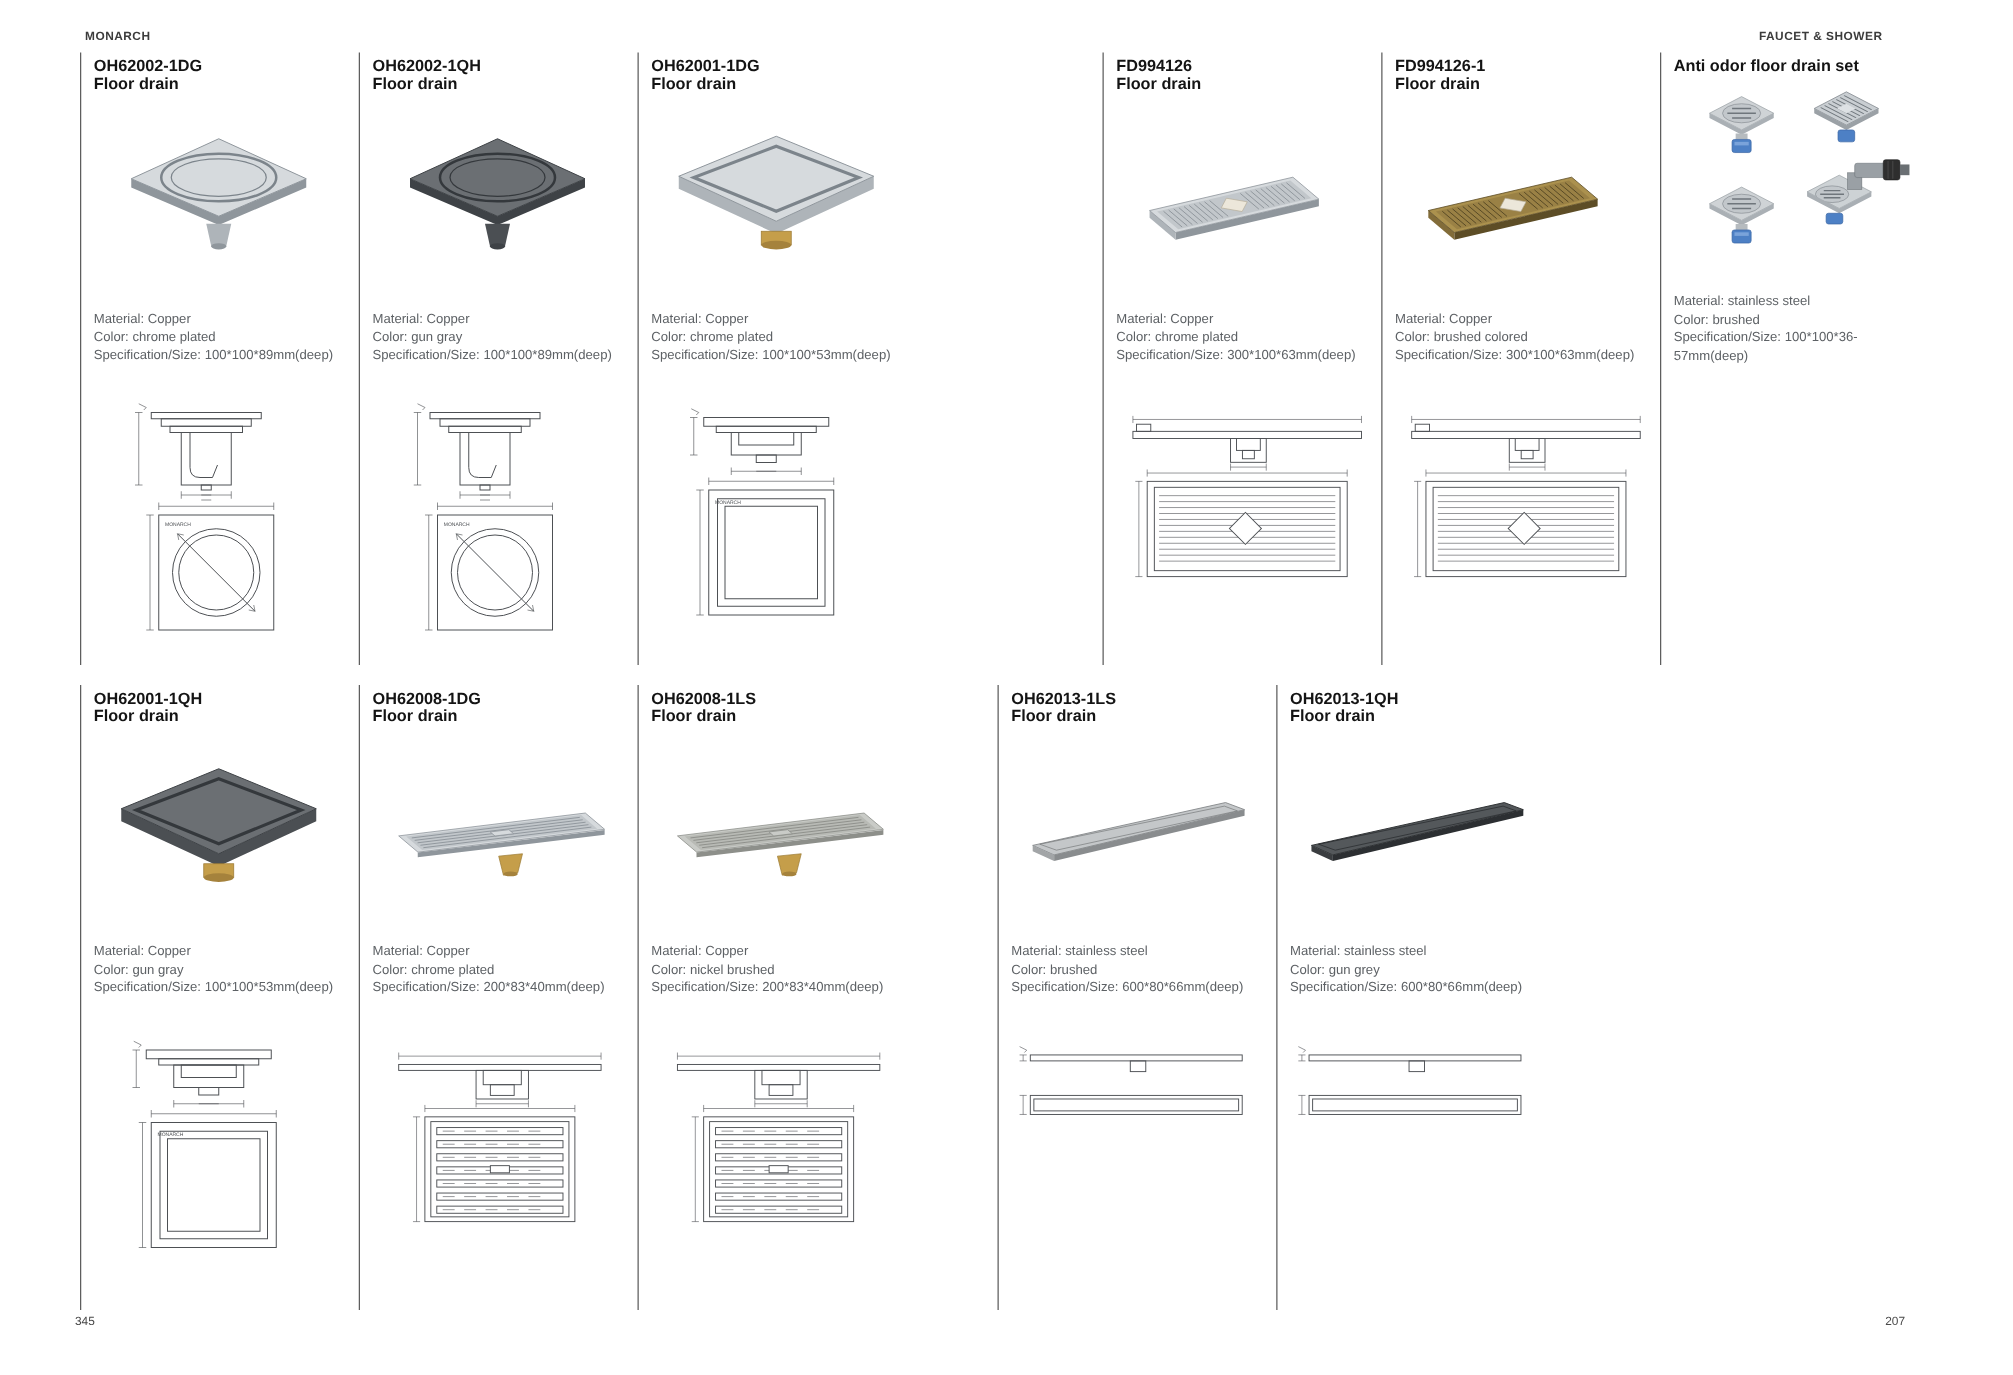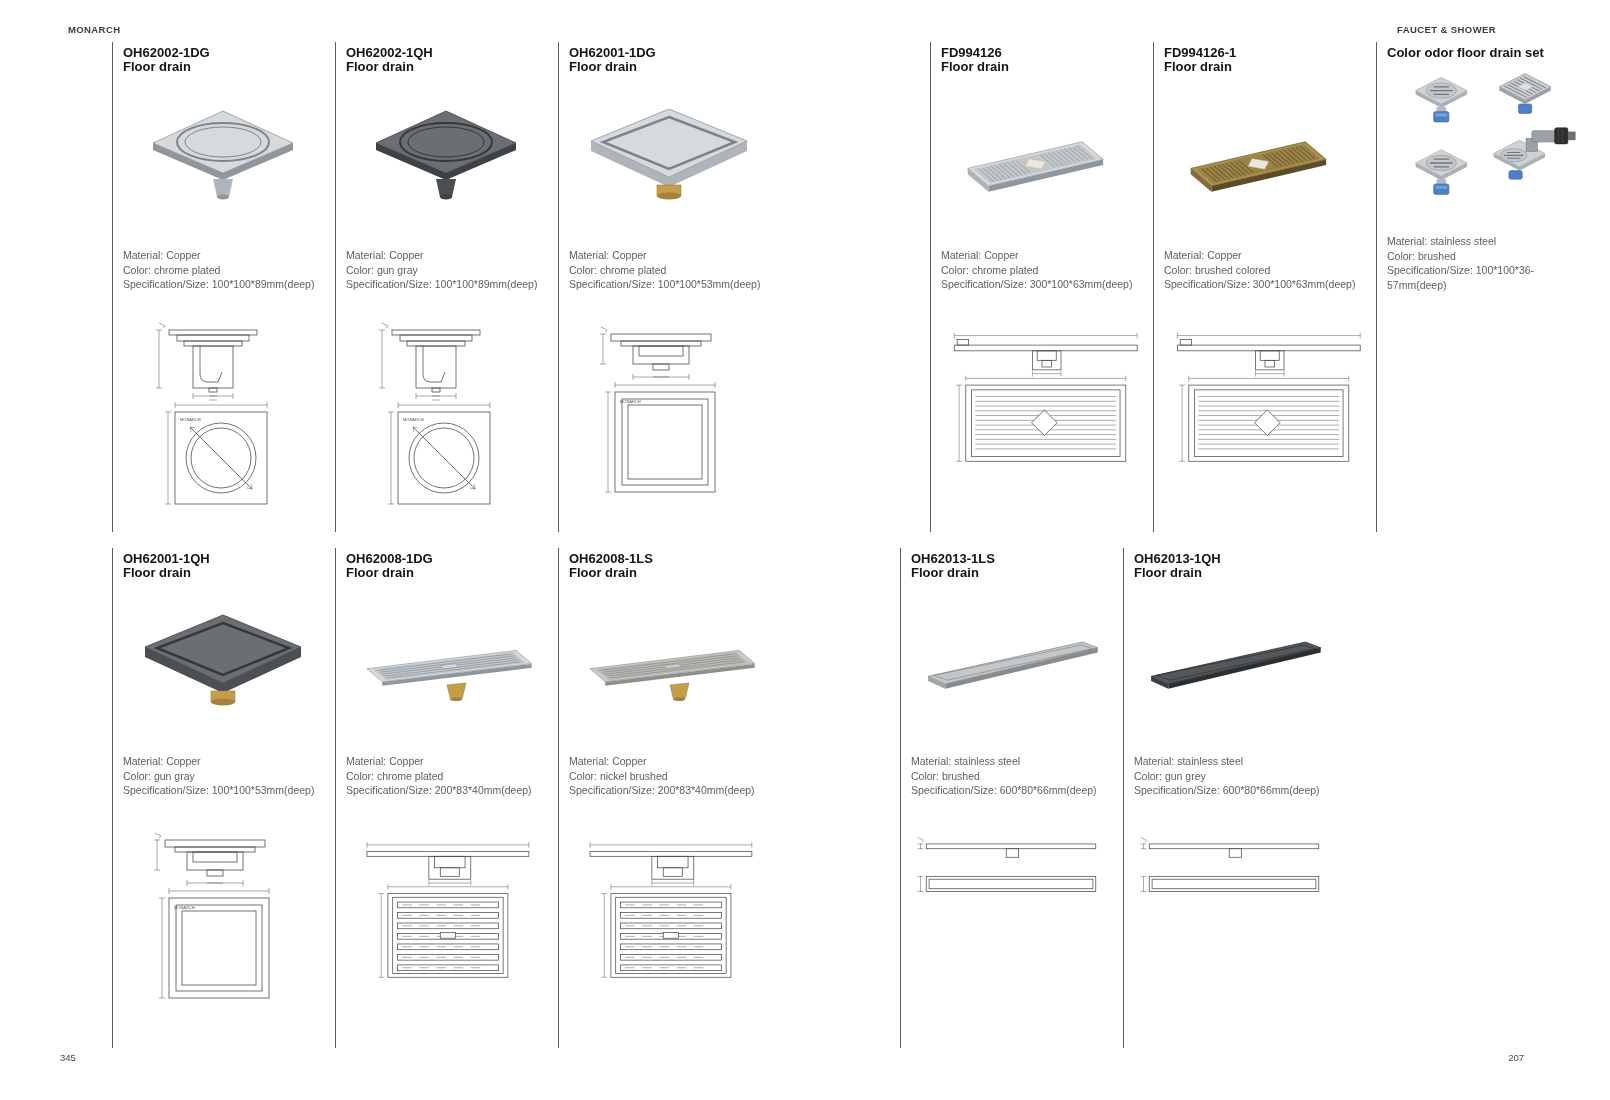--- a/index.html
+++ b/index.html
@@ -1,30 +1,30 @@
 <!DOCTYPE html>
 <html><head>
 <meta charset="utf-8">
 <style>
   * { margin:0; padding:0; box-sizing:border-box; }
   html,body { width:1610px; height:1100px; background:#ffffff; overflow:hidden;
               font-family:"Liberation Sans", sans-serif; }
   .hdr { position:absolute; top:24px; font-size:9.5px; font-weight:bold;
          letter-spacing:.4px; color:#3c3c3c; }
   #brand { left:68px; }
-  #category { right:114px; }
+  #category { right:104px; }
   .pagenum { position:absolute; top:1052px; font-size:9.5px; color:#4a4a4a; }
   #page-left-num { left:60px; }
   #page-right-num { right:86px; }
 
-  .rowband { position:absolute; display:flex;margin-left:48px; }
+  .rowband { position:absolute; display:flex; }
   #row1-left  { left:64px; top:42px;  width:670px; height:490px; }
   #row1-right { left:882px; top:42px; width:670px; height:490px; }
   #row2-left  { left:64px; top:548px; width:670px; height:500px; }
-  #row2-right { left:852px; top:548px; width:670px; height:500px; }
+  #row2-right { left:798px; top:548px; width:670px; height:500px; }
 
   .cell { width:223px; flex:0 0 223px; border-left:1px solid #5e5e5e;
           padding:4px 12px 0 10px; }
   .model, .pname { font-size:13px; font-weight:bold; color:#141414; line-height:14px; }
   .img-area { height:150px; margin-top:8px; display:flex; align-items:center;
               justify-content:center; }
   .specs { margin-top:16px; font-size:10.5px; color:#5d6165; line-height:14.5px; }
   .drawing { margin-top:30px; display:flex; justify-content:center; }
 
   
@@ -270,21 +270,21 @@
           <rect x="6" y="5" width="156" height="70"></rect>
           <path class="thin" d="M10,12H158 M10,17H158 M10,22H158 M10,27H158 M10,32H158 M10,37H158 M10,42H158 M10,47H158 M10,52H158 M10,57H158 M10,62H158 M10,67H158"></path>
           <rect class="wfill" x="73" y="30" width="19" height="19" transform="rotate(45 82.5 39.5)"></rect>
           <path class="thin" d="M0,-7 H168 M0,-10 v6 M168,-10 v6 M-7,0 V80 M-10,0 h6 M-10,80 h6"></path>
         </g>
       </svg>
     </div>
   </div>
 
   <div class="cell">
-    <div class="model">Color odor floor drain set</div>
+    <div class="model">Anti odor floor drain set</div>
     <div class="img-area">
       <svg width="210" height="150" viewBox="0 0 210 150">
         <defs>
           <g id="mini-round-drain">
             <polygon points="27,0 54,14 27,28 0,14" fill="#cfd3d6" stroke="#9aa0a5" stroke-width=".6"></polygon>
             <ellipse cx="27" cy="14" rx="16" ry="8" fill="#c2c7cb" stroke="#8a9096" stroke-width=".6"></ellipse>
             <path d="M19,10 h16 M15,14 h24 M19,18 h16" stroke="#6f767c" stroke-width="1.4" fill="none"></path>
             <polygon points="0,14 27,28 54,14 54,18 27,32 0,18" fill="#aab0b5"></polygon>
             <rect x="22" y="31" width="10" height="5" fill="#b6bbbf"></rect>
             <rect x="19" y="36" width="16" height="11" rx="2" fill="#4d80c5" stroke="#3a66a3" stroke-width=".6"></rect>

